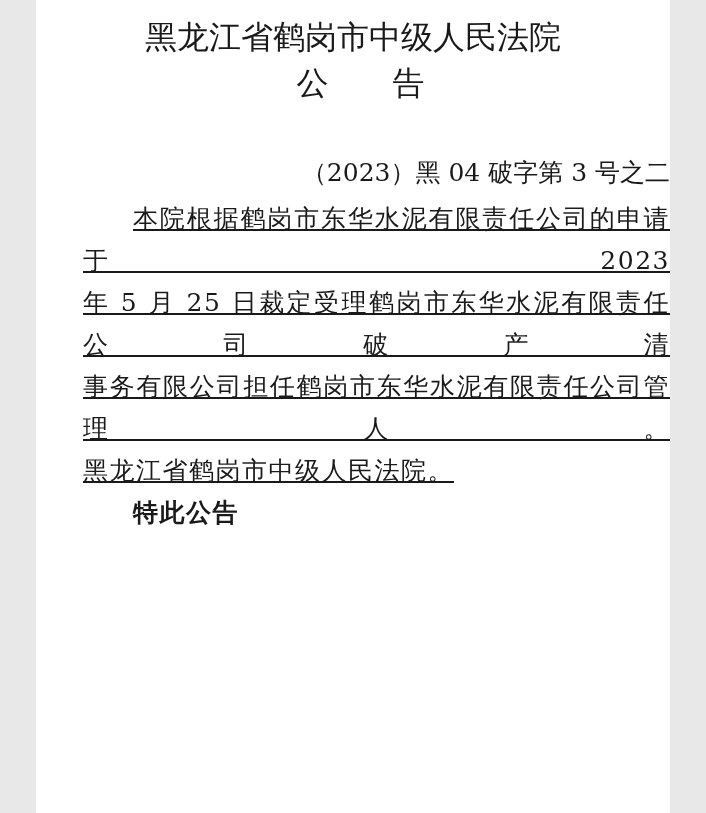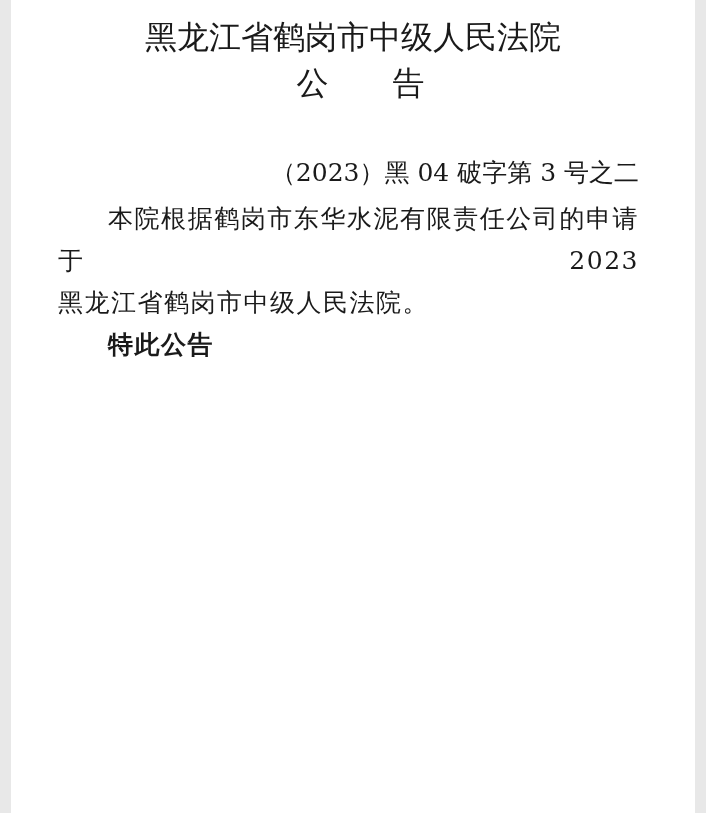--- a/index.html
+++ b/index.html
@@ -1,19 +1,19 @@
 <!DOCTYPE html>
 <html style="--page-bg: #ffffff; --text-color: #1a1a1a;"><head>
 <meta charset="utf-8">
 <style>
   * { margin: 0; padding: 0; box-sizing: border-box; }
   html, body { background: #e8e8e8; }
   .page {
     position: relative;
-    width: 684px;
+    width: 634px;
     height: 813px;
     margin: 0 auto;
     background: var(--page-bg, #ffffff);
     color: var(--text-color, #1a1a1a);
     font-family: "DejaVu Serif", "Liberation Serif", serif;
     overflow: hidden;
   }
   .court-name {
     margin-top: 14px;
     font-size: 32px;
@@ -26,35 +26,35 @@
   .doc-title {
     font-size: 32px;
     line-height: 46px;
     text-align: center;
     font-weight: 500;
     white-space: pre;
     padding-left: 15px;
   }
   .content {
     padding-left: 47px;
-    padding-right: 56px;
   }
   .case-number {
     margin-top: 50px;
     font-size: 25px;
     line-height: 34px;
     text-align: right;
     white-space: pre;
   }
   .body-block { margin-top: 8px; }
   .body-line {
     font-size: 25px;
     line-height: 42px;
     letter-spacing: 1.5px;
     white-space: pre-wrap;
+    text-decoration: underline;
   }
   .body-line.just {
     text-align: justify;
     text-align-last: justify;
   }
   .body-line.indent { text-indent: 2em; }
   .closing {
     font-size: 25px;
     line-height: 42px;
     letter-spacing: 1.5px;
@@ -70,20 +70,22 @@
   <div class="court-name">黑龙江省鹤岗市中级人民法院</div>
 
   <div class="doc-title">公　　告</div>
 
   <div class="content">
 
     <div class="case-number">（2023）黑 04 破字第 3 号之二</div>
 
     <div class="body-block">
       <div class="body-line just indent">本院根据鹤岗市东华水泥有限责任公司的申请于 2023</div>
+      <div class="body-line just">年 5 月 25 日裁定受理鹤岗市东华水泥有限责任公司破产清</div>
+      <div class="body-line just">事务有限公司担任鹤岗市东华水泥有限责任公司管理人。</div>
       <div class="body-line">黑龙江省鹤岗市中级人民法院。</div>
     </div>
 
     <div class="closing">特此公告</div>
 
   </div>
 
 </div>
 
 </body></html>

